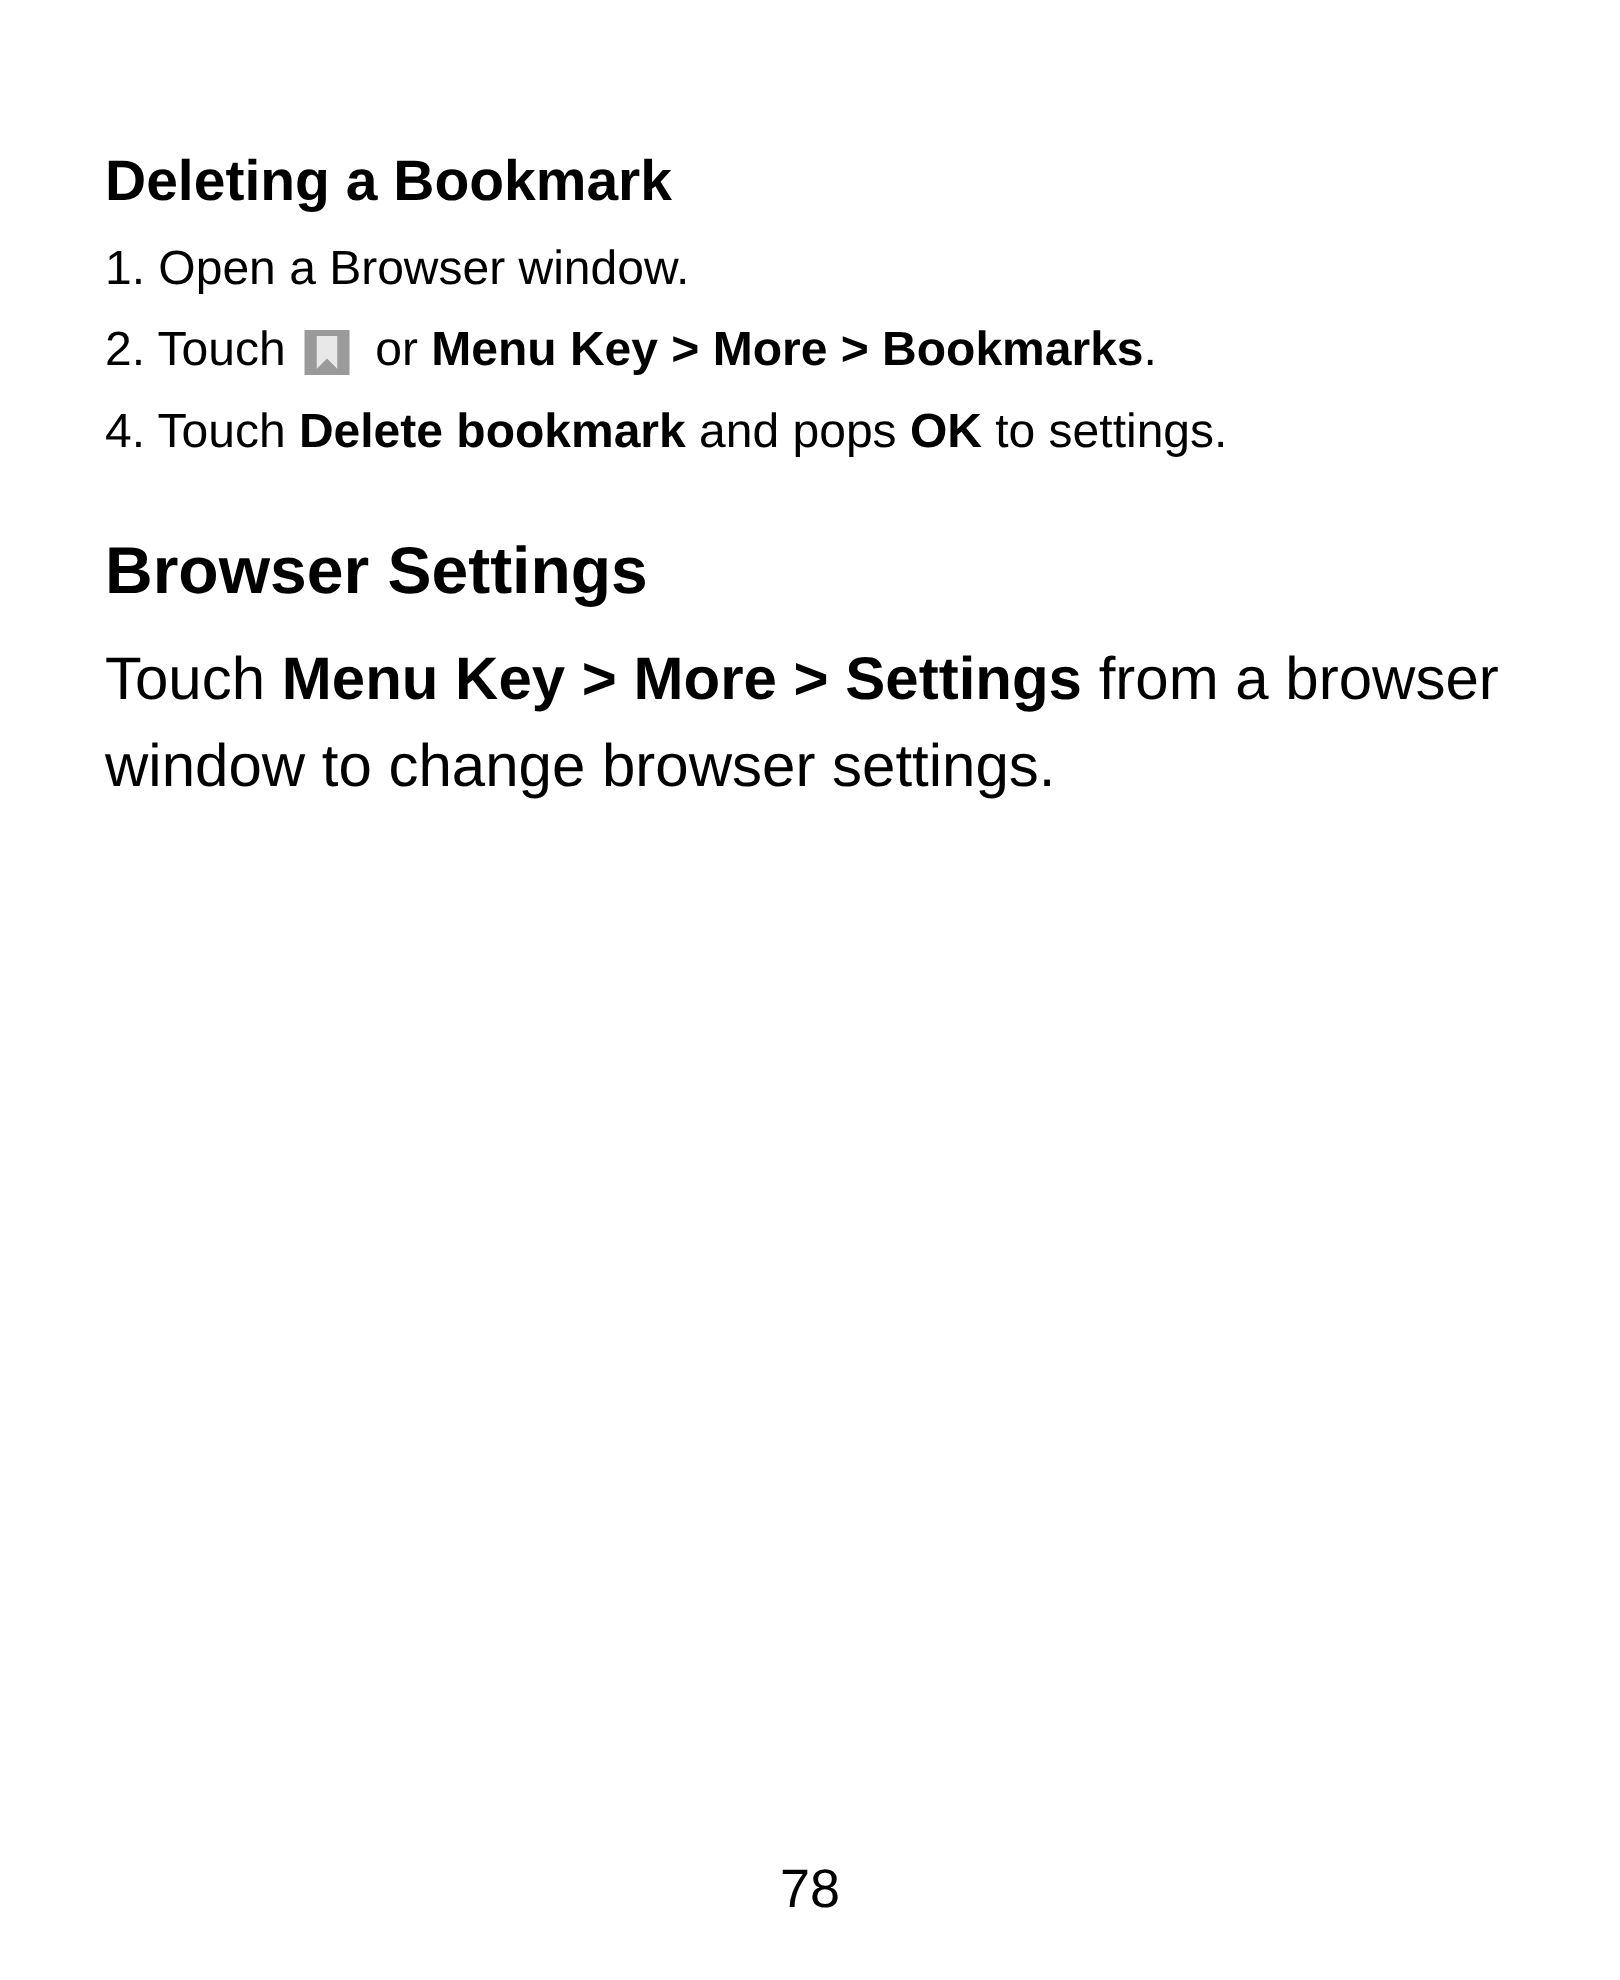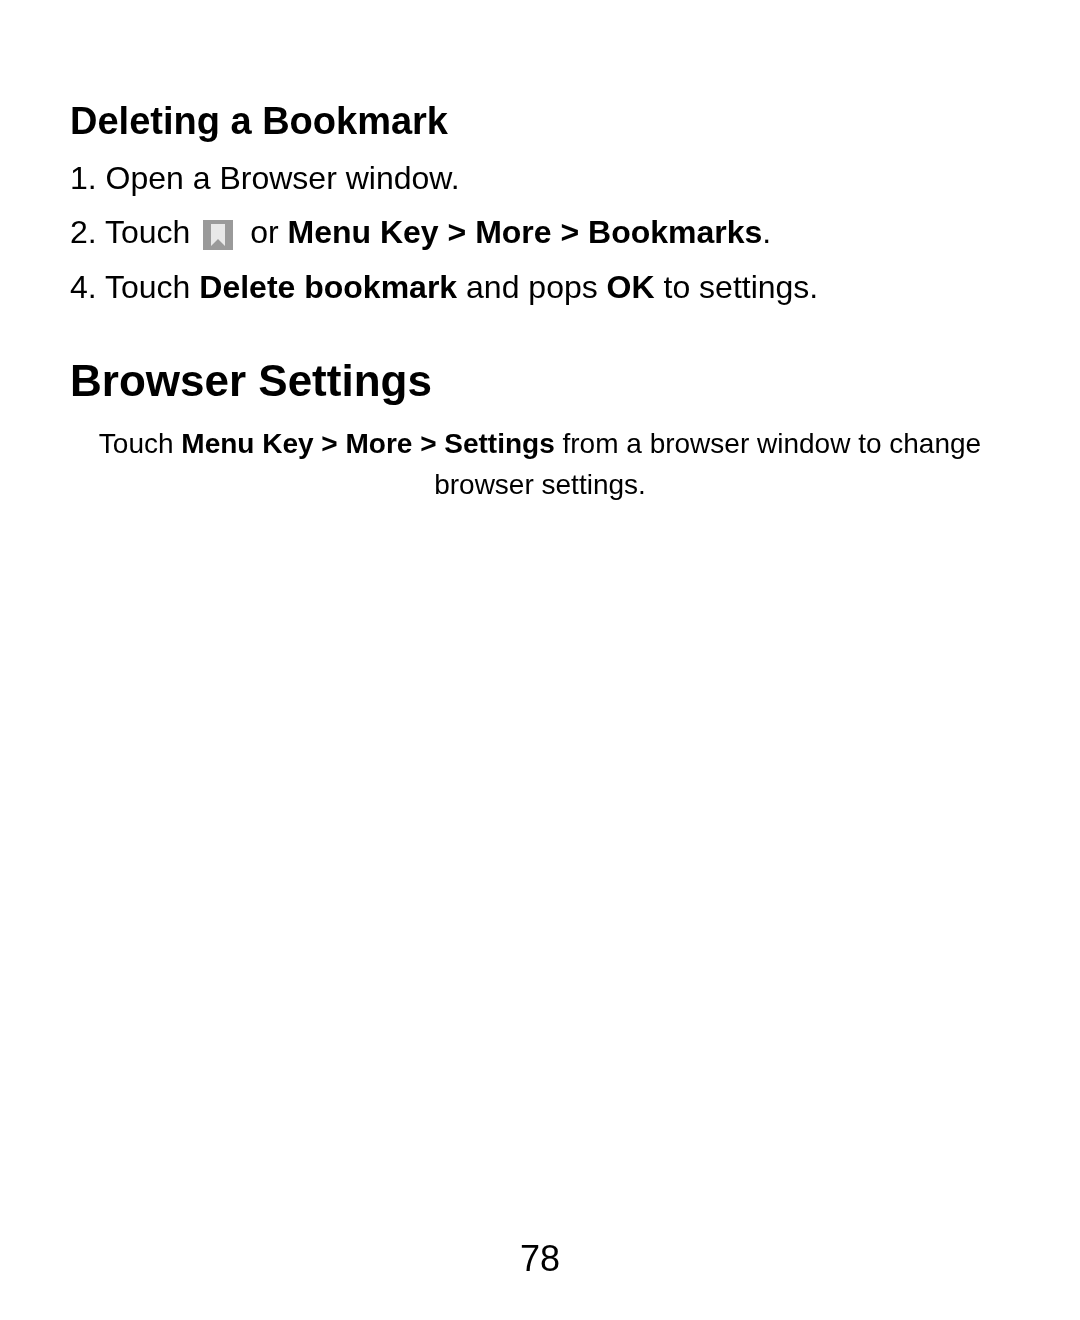--- a/index.html
+++ b/index.html
@@ -37,23 +37,22 @@
       padding-left: 36px;
       text-indent: -36px;
     }
     .step-number {
       display: inline;
     }
     .bold {
       font-weight: bold;
     }
     .body-text {
-      font-size: 28px;
+      font-size: 40px;
       line-height: 1.45;
-      text-align: center;
     }
     .bookmark-icon {
       display: inline-block;
       width: 30px;
       height: 30px;
       background: #9a9a9a;
       vertical-align: middle;
       margin: 0 8px 0 4px;
       position: relative;
       text-indent: 0;

